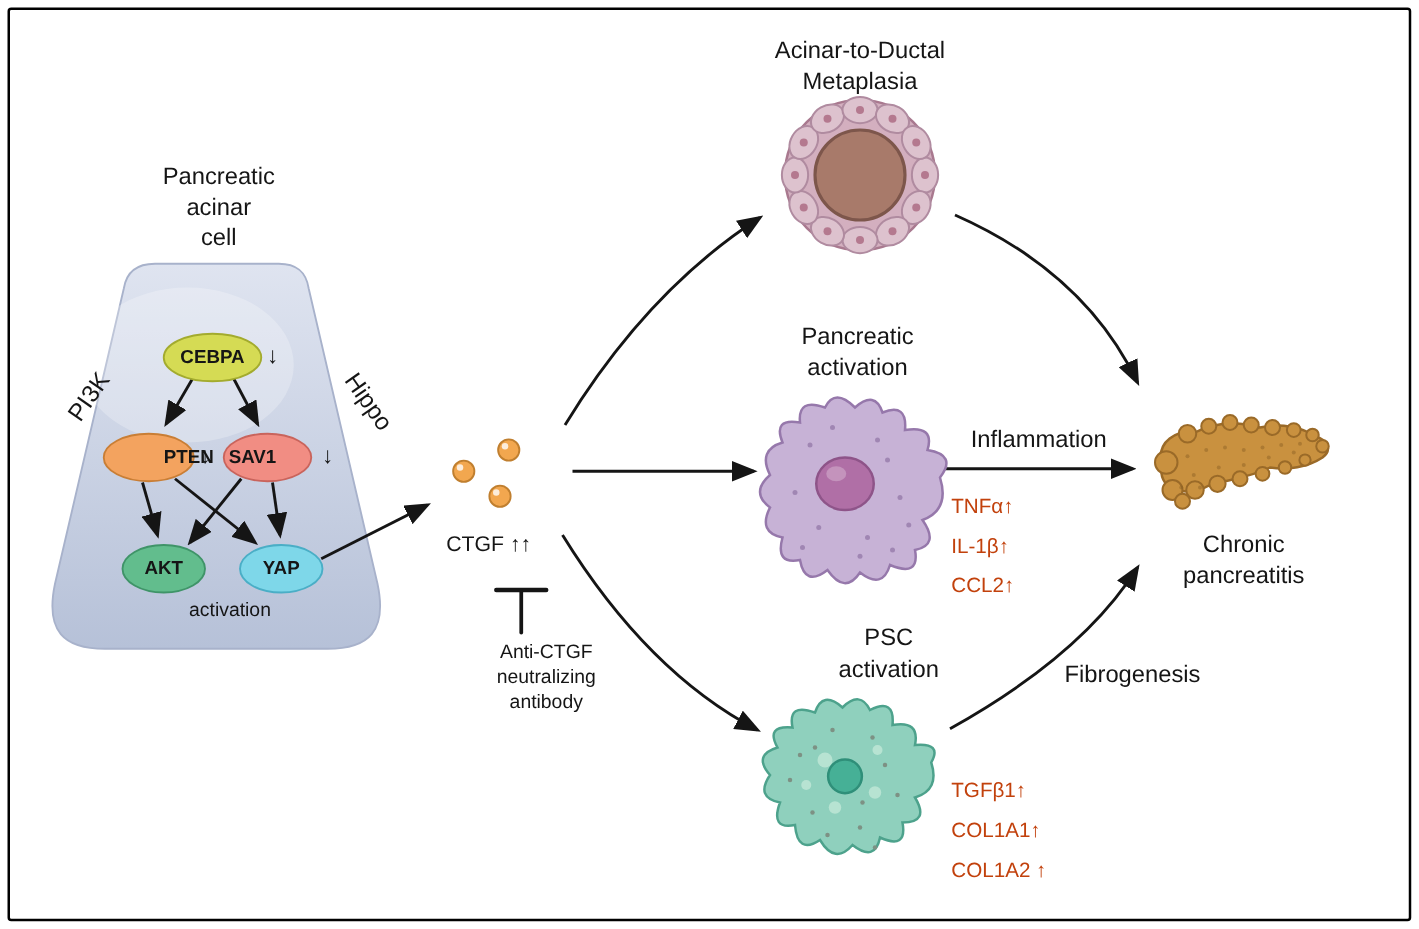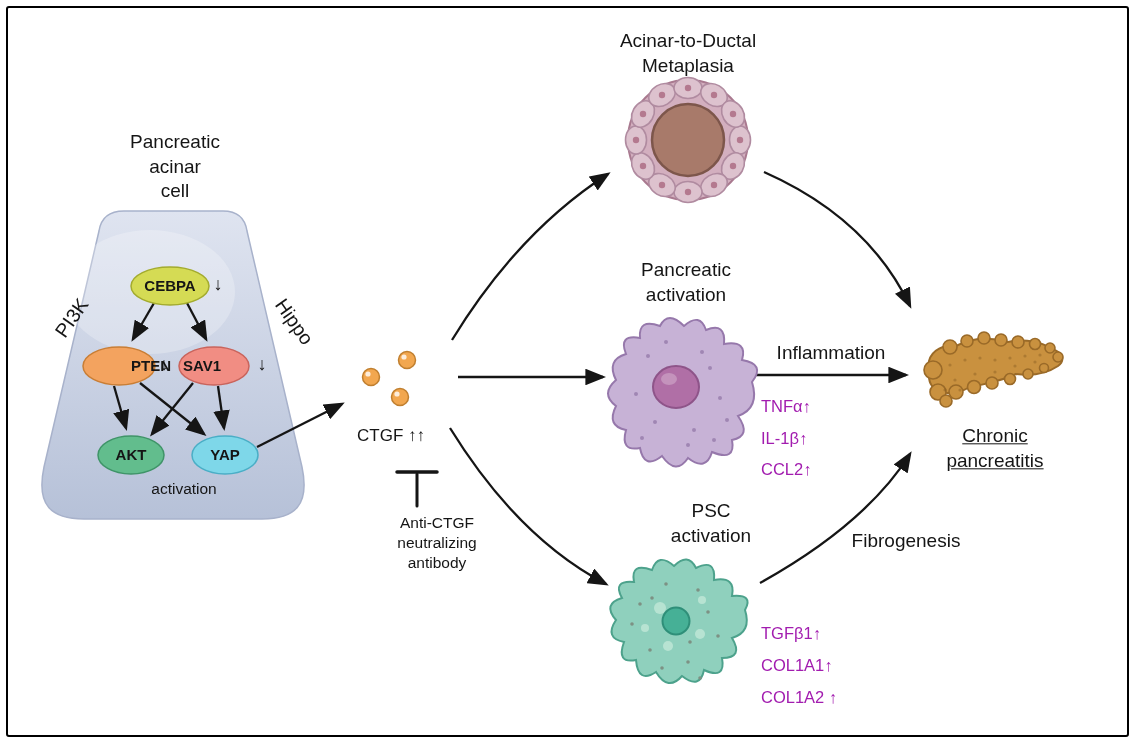--- a/index.html
+++ b/index.html
@@ -14,21 +14,21 @@
     border:2px solid #000;border-radius:3px;
   }
   svg.canvas{position:absolute;left:0;top:0;width:1135px;height:743px;}
   .lbl{
     position:absolute;transform:translate(-50%,-50%);
     font-size:19px;line-height:1.3;text-align:center;
     white-space:pre-line;color:#151515;
   }
   .lbl-left{
     position:absolute;transform:translateY(-50%);
-    font-size:16.5px;text-align:right;white-space:nowrap;color:#a21caf;
+    font-size:16.5px;text-align:right;white-space:nowrap;color:#c2410c;
   }
   .node-lbl{font-size:15px;font-weight:700;}
   .dn-arrow{font-size:18px;font-weight:700;}
   .pathway{font-size:19.5px;}
   .rotL{transform:translate(-50%,-50%) rotate(-55deg);}
   .rotR{transform:translate(-50%,-50%) rotate(55deg);}
   .ctgf-lbl{font-size:17px;font-weight:500;}
   .small-lbl{font-size:15.5px;}
 </style>
 </head>
@@ -244,14 +244,14 @@
 <div class="lbl-left" style="left:761px;top:438px;">IL-1β↑</div>
 <div class="lbl-left" style="left:761px;top:469px;">CCL2↑</div>
 
 <div class="lbl" style="left:711px;top:524px;">PSC
 activation</div>
 <div class="lbl" style="left:906px;top:541px;">Fibrogenesis</div>
 <div class="lbl-left" style="left:761px;top:633px;">TGFβ1↑</div>
 <div class="lbl-left" style="left:761px;top:665px;">COL1A1↑</div>
 <div class="lbl-left" style="left:761px;top:697px;">COL1A2 ↑</div>
 
-<div class="lbl" style="left:995px;top:449px;text-decoration:underline;">Chronic
+<div class="lbl" style="left:995px;top:449px;">Chronic
 pancreatitis</div>
 
 </body></html>

